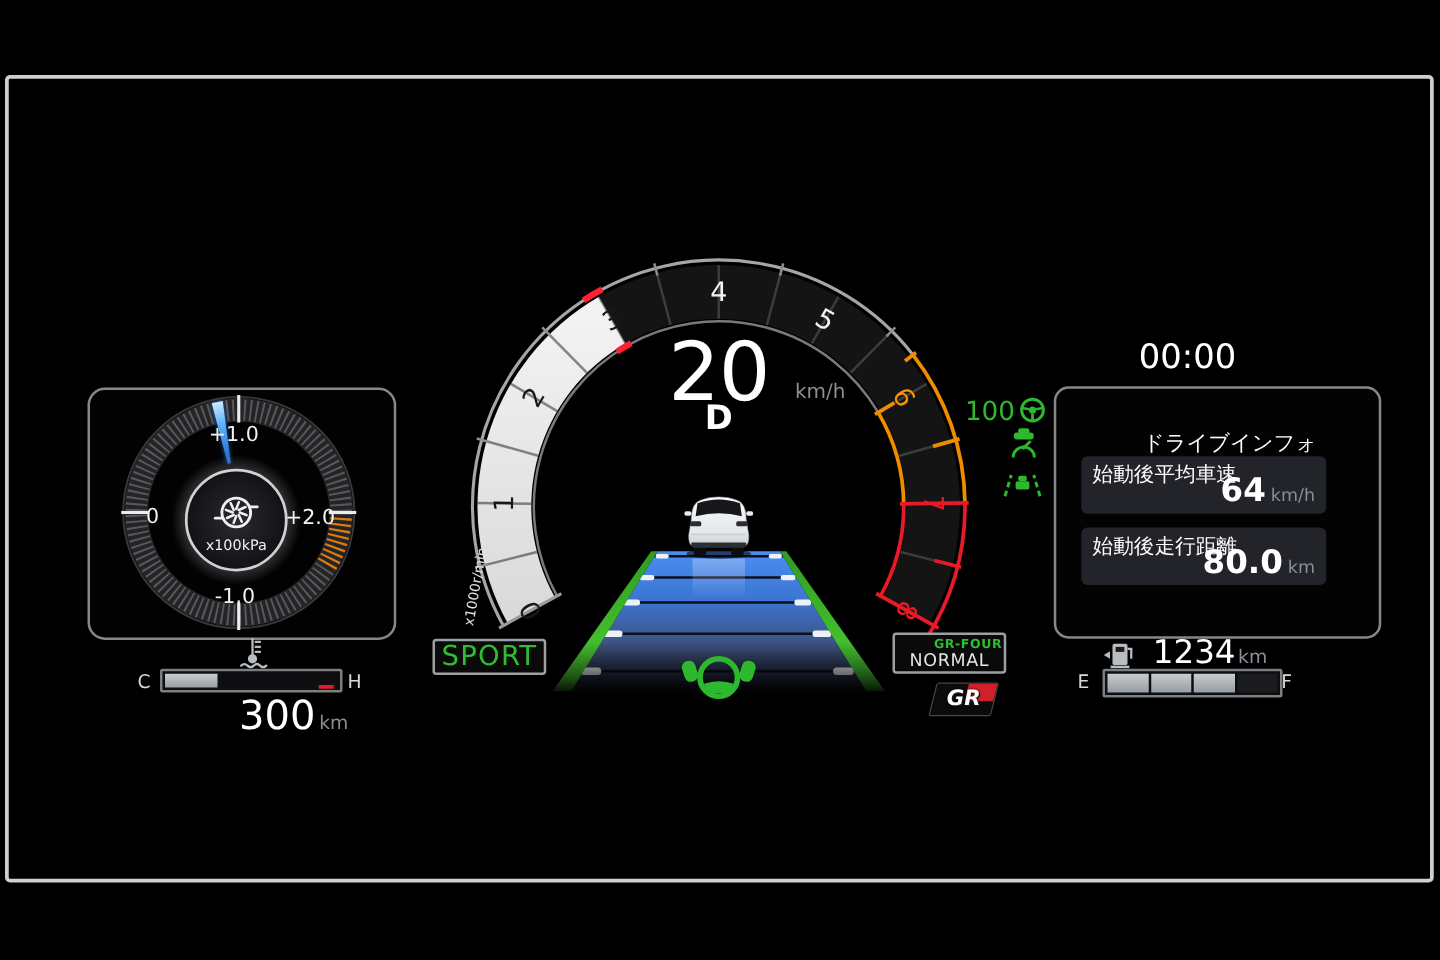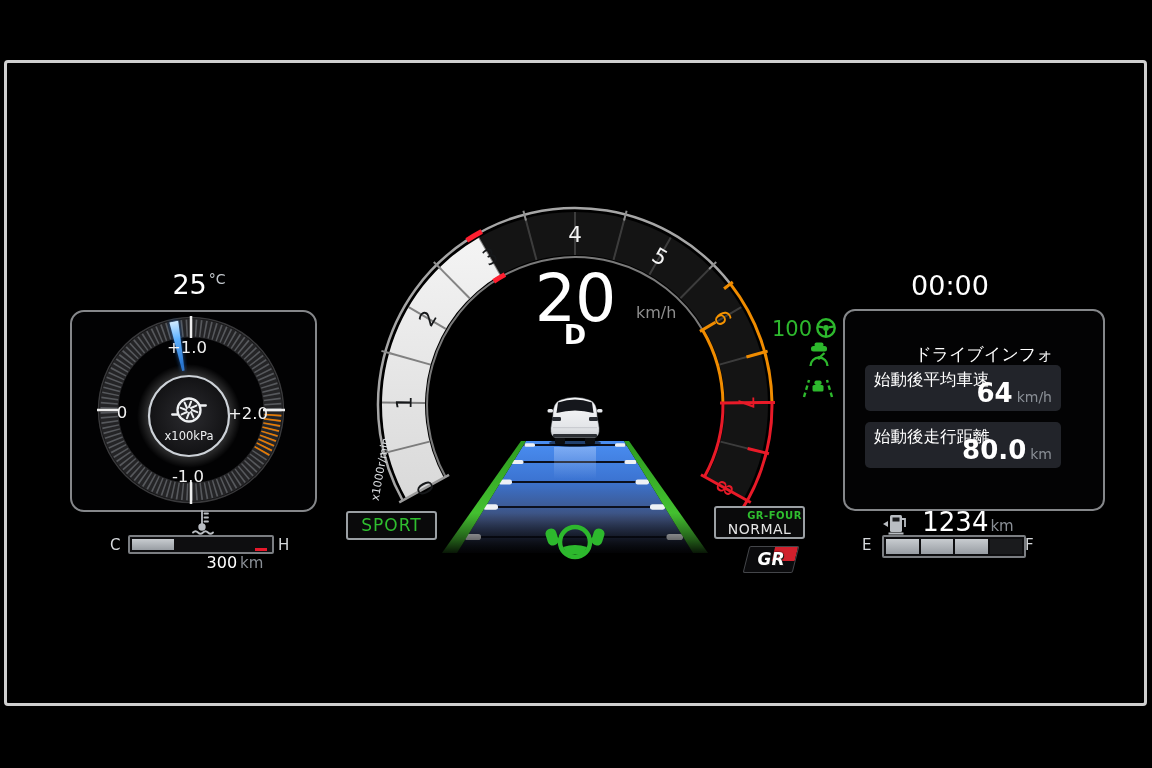--- a/index.html
+++ b/index.html
@@ -13,30 +13,30 @@
   #outside-temp .deg{font-size:14px;color:#c2c7cc;vertical-align:10px;margin-left:2px;}
   #boost-panel{left:70px;top:310px;width:243px;height:198px;border:2px solid #85878a;border-radius:14px;background:#020203;text-decoration:underline;}
   #boost-svg{position:absolute;left:0;top:0;}
   #coolant-icon{left:191px;top:509px;}
   .hbar{top:535px;height:15px;border:2px solid #7b7e82;background:#0e0e10;border-radius:2px;}
   #coolant-bar{left:128px;width:142px;}
   #coolant-fill{position:absolute;left:2px;top:2px;bottom:2px;width:42px;background:linear-gradient(#c8ccd0,#989da3);}
   #coolant-red{position:absolute;left:125px;bottom:1px;width:12px;height:3px;background:#e8192c;}
   .bar-label{top:536px;font-size:15px;color:#d6d9dc;}
   #odometer{left:159px;top:553px;width:140px;}
-  .odo-val{font-size:16px;margin-left:12px;} .odo-unit{font-size:15px;color:#8a8f96;margin-left:3px;}
+  .odo-val{font-size:32px;margin-left:12px;} .odo-unit{font-size:15px;color:#8a8f96;margin-left:3px;}
   
   #cluster-svg{left:330px;top:195px;}
   svg text{font-family:"DejaVu Sans","Liberation Sans",sans-serif;}
   #speed-value{left:505px;top:266px;width:140px;font-size:65px;line-height:1;letter-spacing:-1px;font-weight:400;}
   #speed-unit{left:636px;top:303px;font-size:16px;color:#8e8e8e;}
   #gear{left:555px;top:321px;width:40px;font-size:27px;font-weight:bold;line-height:1;}
   .badge{border:2px solid #9ba0a4;border-radius:3px;background:#0a0a0b;}
   #sport-badge{left:346px;top:511px;width:87px;height:25px;line-height:25px;
-               font-size:17px;color:#2fbe2f;letter-spacing:1px;}
+               font-size:22px;color:#2fbe2f;letter-spacing:1px;}
   #grfour-badge{left:714px;top:506px;width:87px;height:29px;}
   #grfour-badge .l1{font-size:10px;line-height:11px;margin-top:2px;color:#2fbe2f;font-weight:bold;letter-spacing:0.5px;padding-left:30px;}
   #grfour-badge .l2{font-size:14px;line-height:16px;color:#e5e5e5;letter-spacing:0.5px;}
   #gr-logo{left:746px;top:546px;width:48px;height:25px;transform:skewX(-14deg);
            background:#0b0b0d;border:1px solid #44464a;border-radius:2px;overflow:hidden;}
   #gr-logo .red{position:absolute;left:52%;top:0;width:48%;height:55%;background:#d0202c;}
   #gr-logo .txt{position:absolute;inset:0;transform:skewX(14deg);text-align:center;line-height:25px;
                 font-size:17px;font-style:italic;font-weight:800;color:#fff;
                 text-shadow:0 0 2px #000,1px 1px 0 #222;}
   
@@ -55,21 +55,20 @@
   #fuel-bar{left:882px;width:136px;display:flex;gap:2px;padding:2px;box-sizing:content-box;}
   .fseg{flex:1;background:linear-gradient(#c8ccd0,#989da3);}
   .fseg.empty{background:#1a1b1d;}
 </style>
 </head>
 <body>
 
 <div id="screen">
   <div id="frame" class="abs"></div>
 
-  <div id="outside-temp" class="abs ctr"><span>25</span><span class="deg">°C</span></div>
 
   <div id="boost-panel" class="abs">
     <svg id="boost-svg" width="243" height="198" viewBox="0 0 243 198">
       <defs>
         <radialGradient id="centerGlow">
             <stop offset="0.62" stop-color="#fff" stop-opacity="0.30"></stop>
             <stop offset="1" stop-color="#fff" stop-opacity="0"></stop>
           </radialGradient>
         <radialGradient id="discGrad">
             <stop offset="0" stop-color="#2b2b2f"></stop>

